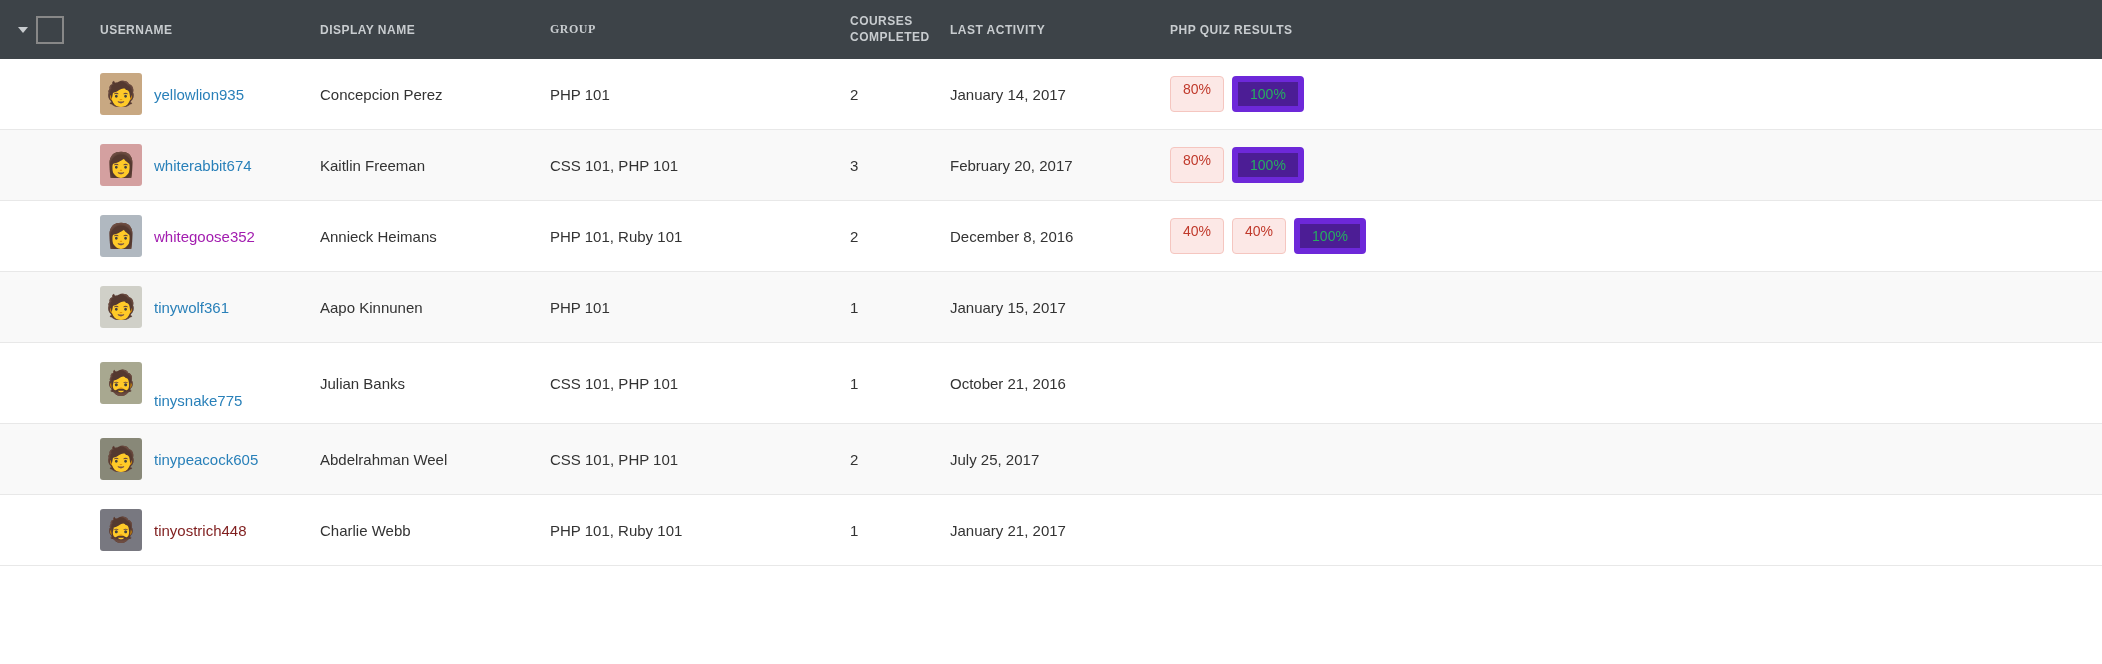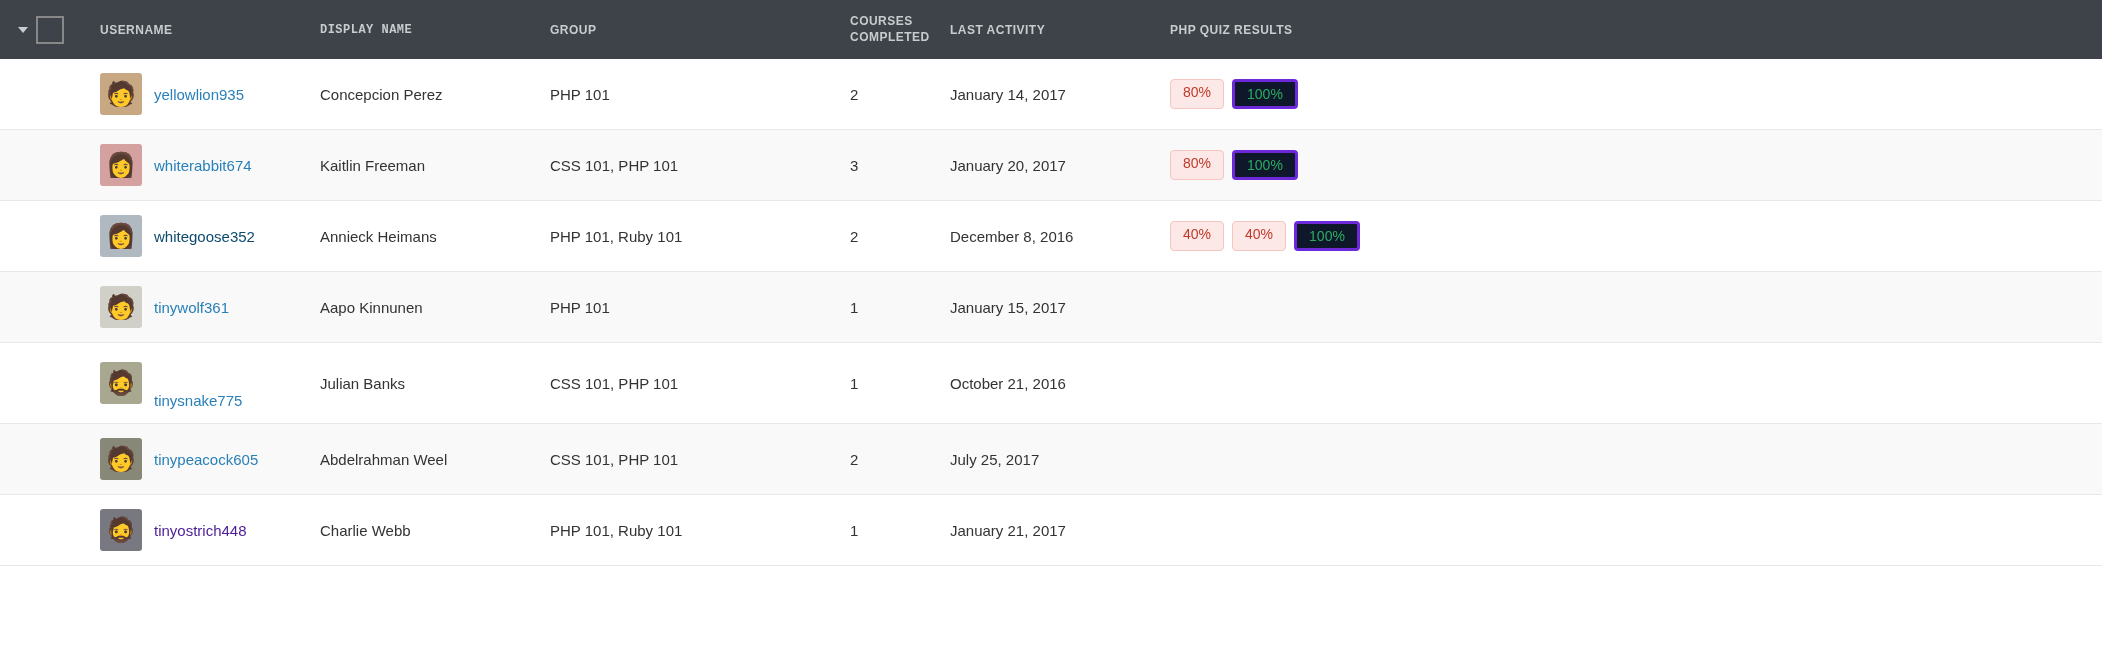--- a/index.html
+++ b/index.html
@@ -102,28 +102,28 @@
       border-radius: 4px;
       font-size: 14px;
       font-weight: 500;
     }
     .badge-red {
       background: #fce8e6;
       color: #c0392b;
       border: 1px solid #f5c6c0;
     }
     .badge-green {
-      background: #0f172a;
+      background: #4c1d95;
       color: #27ae60;
-      border: 3px solid #6d28d9;
+      border: 6px solid #6d28d9;
     }
     .col-sort { width: 60px; }
     .col-username { width: 220px; }
-    .col-display { width: 230px; font-family: Liberation Mono, monospace; }
-    .col-group { width: 300px; }
+    .col-display { width: 230px; }
+    .col-group { width: 300px; font-family: Liberation Serif, serif; }
     .col-courses { width: 130px; }
     .col-activity { width: 220px; }
     .col-quiz { min-width: 280px; }
 
     
     .av-yellow { background: #c8a882; }
     .av-white1 { background: #d4a0a0; }
     .av-white2 { background: #b0b8c0; }
     .av-tiny1  { background: #d0d0c8; }
     .av-tiny2  { background: #a8a890; }
@@ -193,36 +193,36 @@
     <div class="username-cell">
       <div class="avatar av-white1">
         <span style="font-size:24px;">👩</span>
       </div>
       <span style="color:#2980b9; cursor:pointer;">whiterabbit674</span>
     </div>
   </td>
           <td>Kaitlin Freeman</td>
           <td>CSS 101, PHP 101</td>
           <td>3</td>
-          <td>January 20, 2017</td>
+          <td>February 20, 2017</td>
           <td>
             <div class="quiz-badges">
               <span class="badge badge-red">80%</span>
               <span class="badge badge-green">100%</span>
             </div>
           </td>
         </tr>
         <tr>
           <td></td>
           <td>
     <div class="username-cell">
       <div class="avatar av-white2">
         <span style="font-size:24px;">👩</span>
       </div>
-      <span style="color:#0c4a6e; cursor:pointer;">whitegoose352</span>
+      <span style="color:#a21caf; cursor:pointer;">whitegoose352</span>
     </div>
   </td>
           <td>Annieck Heimans</td>
           <td>PHP 101, Ruby 101</td>
           <td>2</td>
           <td>December 8, 2016</td>
           <td>
             <div class="quiz-badges">
               <span class="badge badge-red">40%</span>
               <span class="badge badge-red">40%</span>
@@ -284,21 +284,21 @@
             <div class="quiz-badges"></div>
           </td>
         </tr>
         <tr>
           <td></td>
           <td>
     <div class="username-cell">
       <div class="avatar av-tiny4">
         <span style="font-size:24px;">🧔</span>
       </div>
-      <span style="color:#4c1d95; cursor:pointer;">tinyostrich448</span>
+      <span style="color:#7f1d1d; cursor:pointer;">tinyostrich448</span>
     </div>
   </td>
           <td>Charlie Webb</td>
           <td>PHP 101, Ruby 101</td>
           <td>1</td>
           <td>January 21, 2017</td>
           <td>
             <div class="quiz-badges"></div>
           </td>
         </tr>

